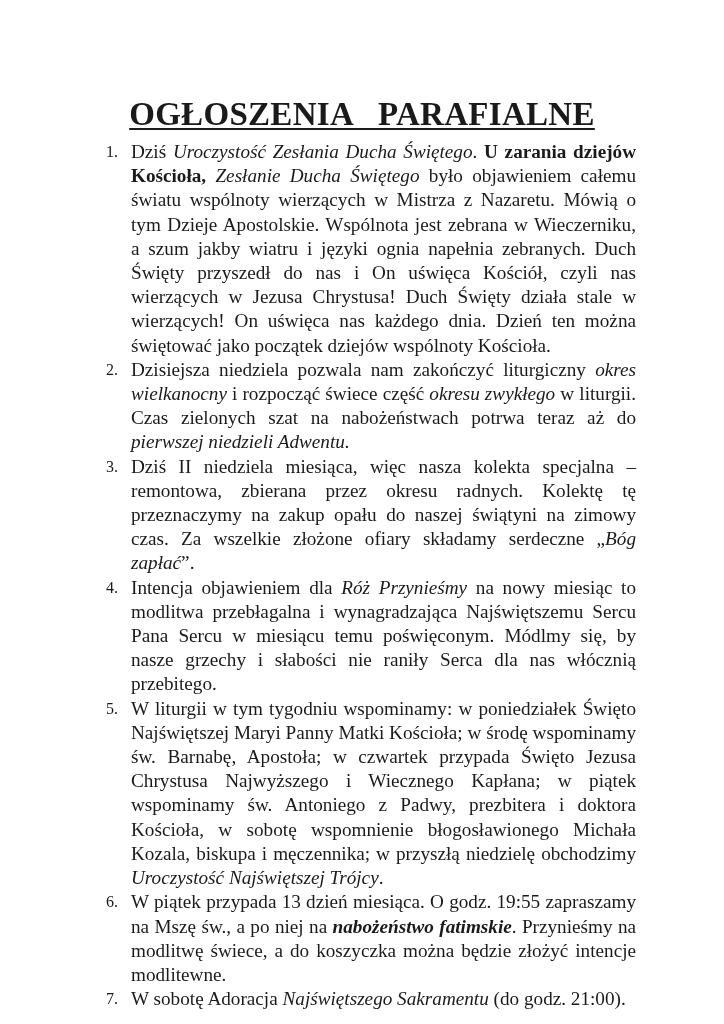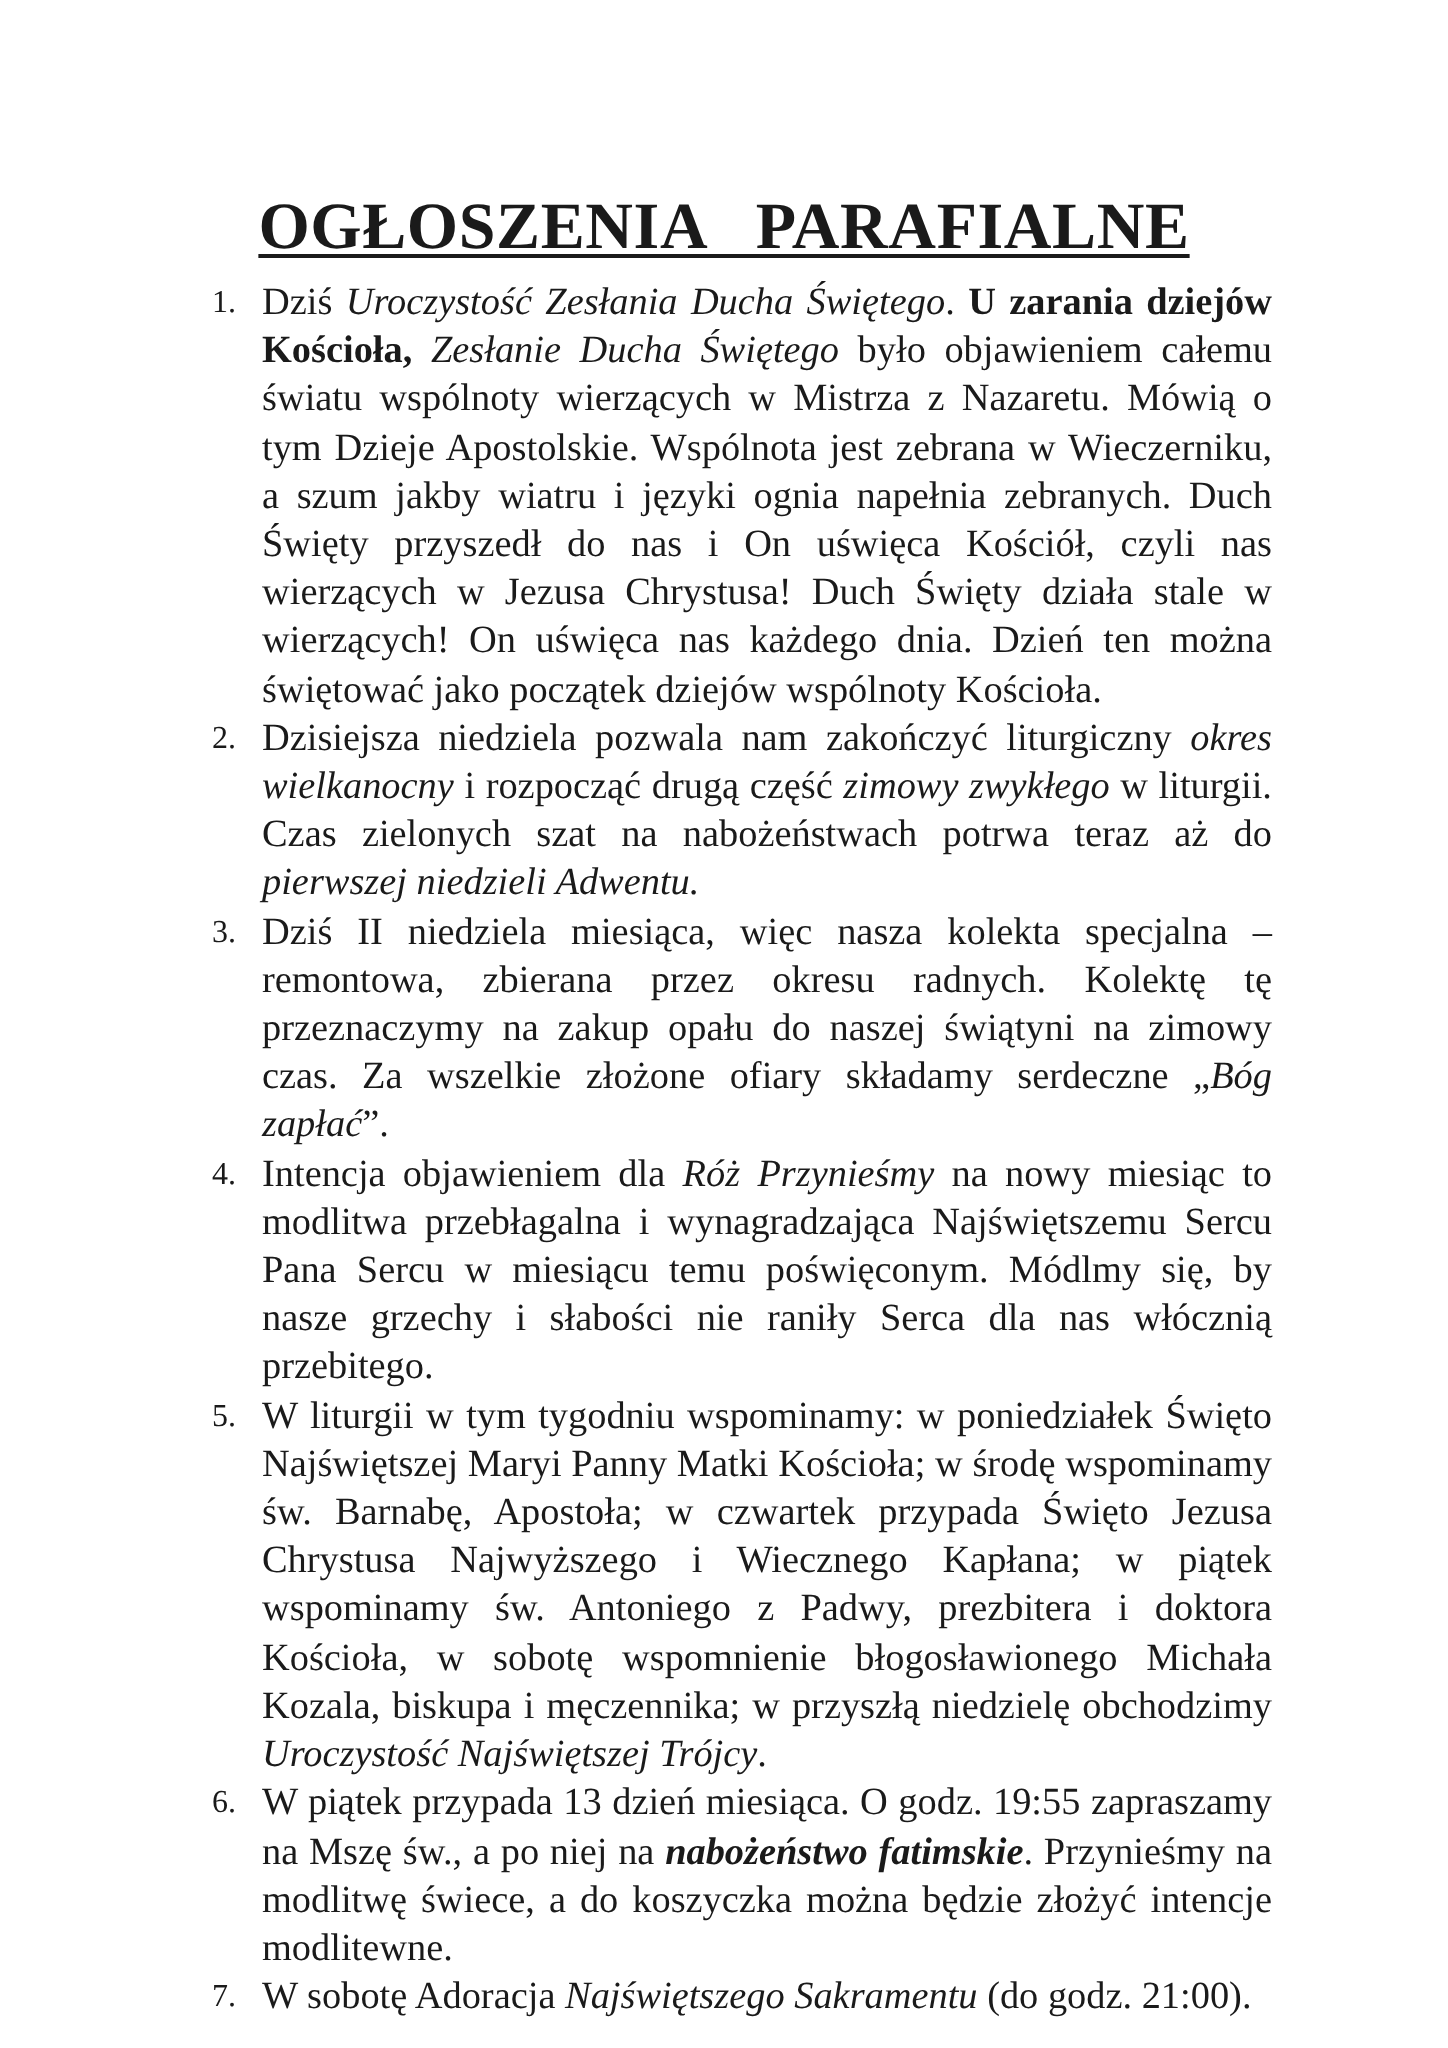--- a/index.html
+++ b/index.html
@@ -23,21 +23,21 @@
     <span>OGŁOSZENIA   PARAFIALNE</span>
   </div>
 
   <ol class="items">
     <li>
       <span class="num">1.</span>
       <span class="body"><span>Dziś </span><i>Uroczystość Zesłania Ducha Świętego</i><span>. </span><b>U zarania dziejów Kościoła,</b><span> </span><i>Zesłanie Ducha Świętego</i><span> było objawieniem całemu światu wspólnoty wierzących w Mistrza z Nazaretu. Mówią o tym Dzieje Apostolskie. Wspólnota jest zebrana w Wieczerniku, a szum jakby wiatru i języki ognia napełnia zebranych. Duch Święty przyszedł do nas i On uświęca Kościół, czyli nas wierzących w Jezusa Chrystusa! Duch Święty działa stale w wierzących! On uświęca nas każdego dnia. Dzień ten można świętować jako początek dziejów wspólnoty Kościoła.</span></span>
     </li>
     <li>
       <span class="num">2.</span>
-      <span class="body"><span>Dzisiejsza niedziela pozwala nam zakończyć liturgiczny </span><i>okres wielkanocny</i><span> i rozpocząć drugą część </span><i>zimowy zwykłego</i><span> w liturgii. Czas zielonych szat na nabożeństwach potrwa teraz aż do </span><i>pierwszej niedzieli Adwentu.</i></span>
+      <span class="body"><span>Dzisiejsza niedziela pozwala nam zakończyć liturgiczny </span><i>okres wielkanocny</i><span> i rozpocząć świece część </span><i>okresu zwykłego</i><span> w liturgii. Czas zielonych szat na nabożeństwach potrwa teraz aż do </span><i>pierwszej niedzieli Adwentu.</i></span>
     </li>
     <li>
       <span class="num">3.</span>
       <span class="body"><span>Dziś II niedziela miesiąca, więc nasza kolekta specjalna – remontowa, zbierana przez okresu radnych. Kolektę tę przeznaczymy na zakup opału do naszej świątyni na zimowy czas. Za wszelkie złożone ofiary składamy serdeczne „</span><i>Bóg zapłać</i><span>”.</span></span>
     </li>
     <li>
       <span class="num">4.</span>
       <span class="body"><span>Intencja objawieniem dla </span><i>Róż Przynieśmy</i><span> na nowy miesiąc to modlitwa przebłagalna i wynagradzająca Najświętszemu Sercu Pana Sercu w miesiącu temu poświęconym. Módlmy się, by nasze grzechy i słabości nie raniły Serca dla nas włócznią przebitego.</span></span>
     </li>
     <li>

